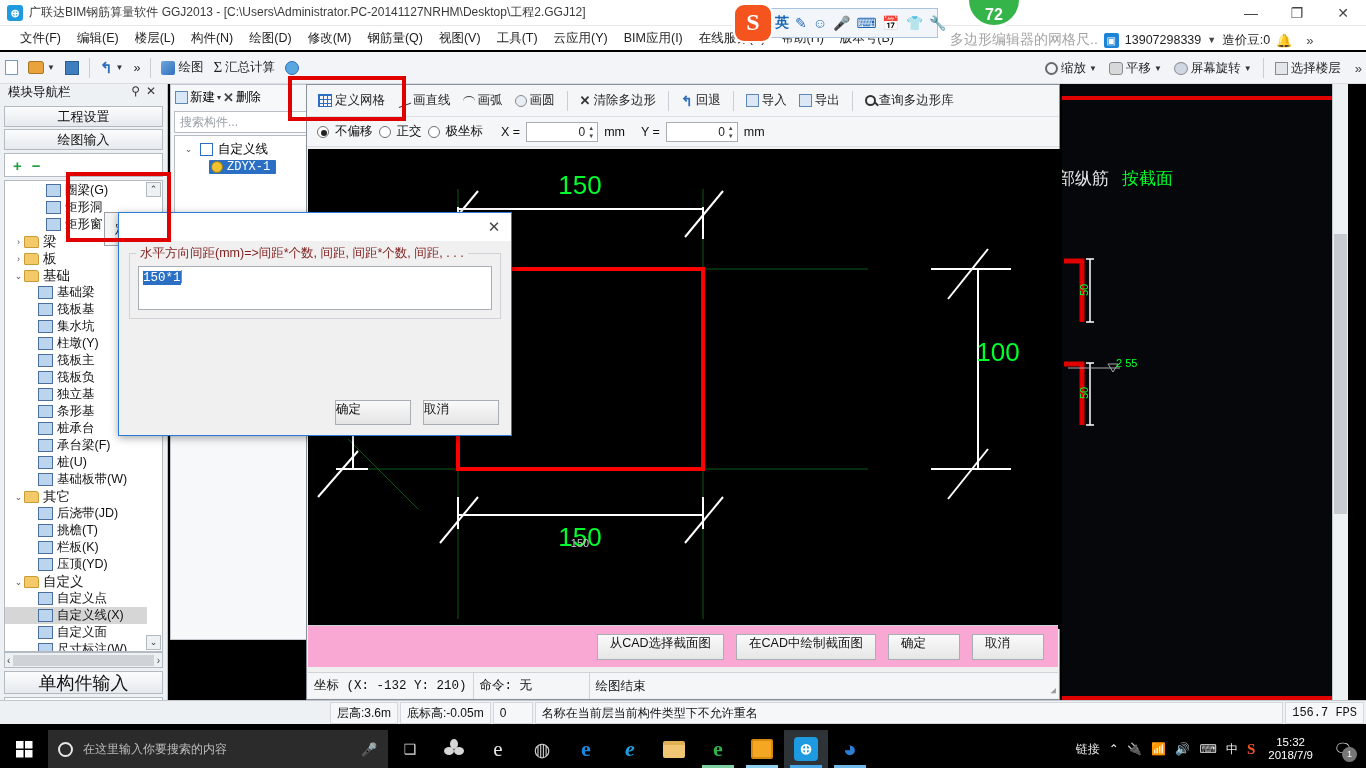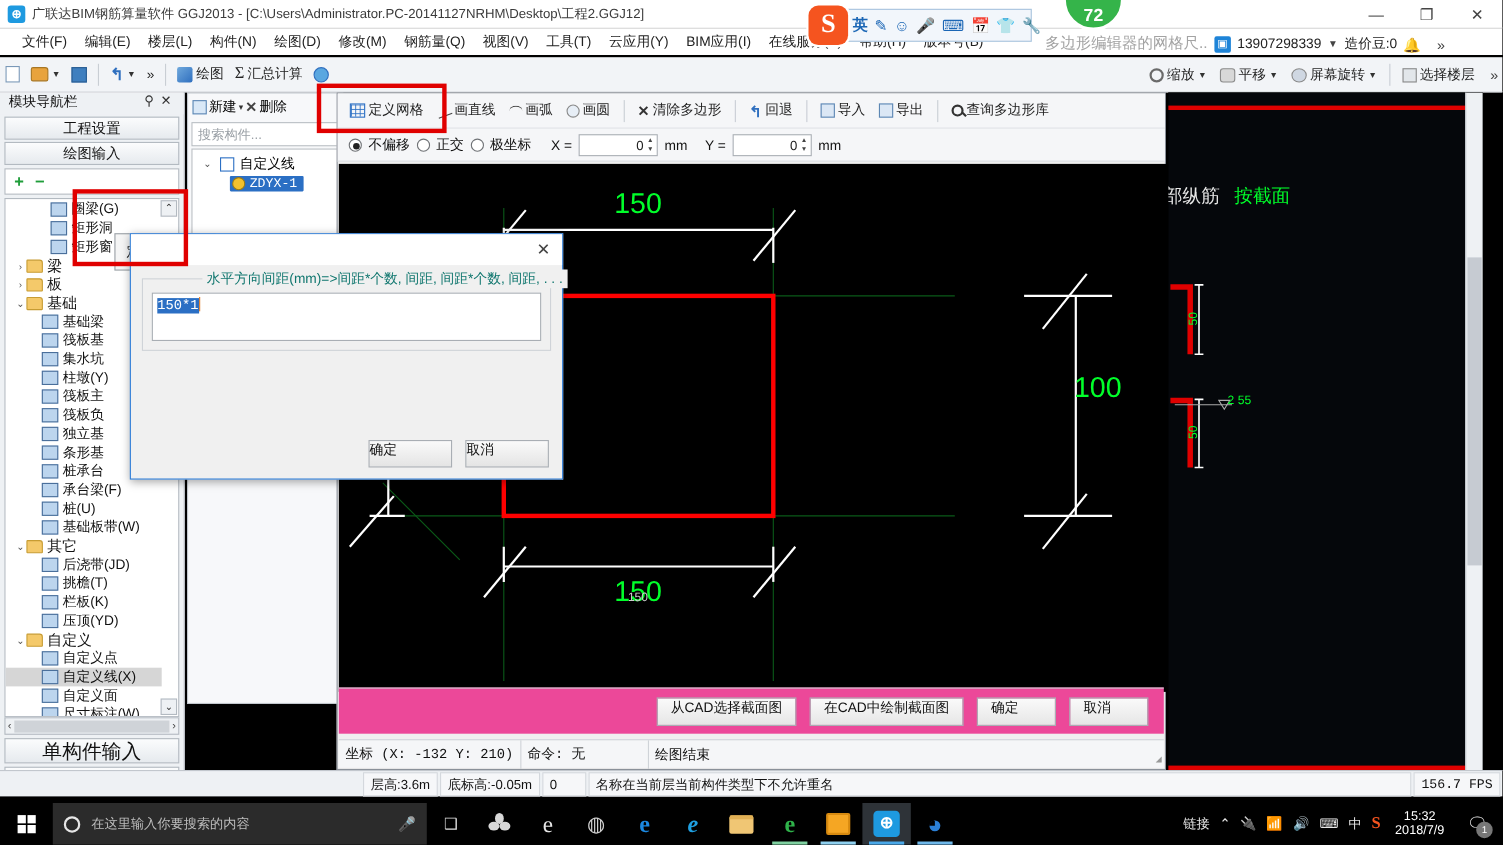--- a/index.html
+++ b/index.html
@@ -217,21 +217,21 @@
     position: absolute; left: 1px; top: 64px; width: 752px; height: 480px;
     background: #000; overflow: hidden;
   }
   .dyn-btn {
     position: absolute; left: 4px; top: 548px; width: 60px; height: 22px;
     border: 1px solid #3d7ebd; background: #eef3f9; color: #111;
     font-size: 12.5px; text-align: center; line-height: 20px;
   }
   .ed-footer {
     position: absolute; left: 1px; bottom: 32px; width: 750px; height: 42px;
-    background: #ec4899; border-top: 1px solid #cfd3d8;
+    background: #f9a8d4; border-top: 1px solid #cfd3d8;
     display: flex; align-items: center; justify-content: flex-end; gap: 12px; padding-right: 14px;
   }
   .btn {
     height: 26px; min-width: 72px; padding: 0 12px; font-size: 12.5px; color: #111;
     background: linear-gradient(#fafafa,#e6e6e6); border: 1px solid #a9aeb4;
   }
   .ed-status {
     position: absolute; left: 1px; bottom: 1px; width: 750px; height: 26px;
     background: #f5f6f8; border-top: 1px solid #cfd3d8; display: flex; 
     font-size: 12.5px; color: #111; font-family: "Liberation Mono", monospace;
@@ -300,21 +300,21 @@
     box-shadow: 0 2px 8px rgba(0,0,0,.35);
   }
   .dlg-title { height: 28px; background: #fff; display: flex; align-items: center; }
   .dlg-title .t { flex: 1; font-size: 12.5px; color: #222; padding-left: 8px; }
   .dlg-title .x { width: 34px; text-align: center; font-size: 15px; color: #444; }
   .fieldset {
     position: relative; margin: 12px 10px 0 10px; border: 1px solid #cfd3d8; padding: 12px 8px 8px 8px;
   }
   .legend {
     position: absolute; left: 6px; top: -9px; background: #f0f0f0; padding: 0 4px;
-    font-size: 12.5px; color: #0f766e; white-space: nowrap; margin-left: 48px;
+    font-size: 12.5px; color: #7f1d1d; white-space: nowrap;
   }
   .fs-input {
     width: 100%; height: 44px; background: #fff; border: 1px solid #a9aeb4;
     font-size: 12.5px; color: #111; padding: 3px 4px; font-family: "Liberation Mono", monospace;
   }
   .sel-text { background: #2b6fc4; color: #fff; }
   .caretbar { display: inline-block; width: 1px; height: 13px; background: #e07820; vertical-align: -2px; }
   .dlg-btns { position: absolute; right: 12px; bottom: 10px; display: flex; gap: 12px; }
   .dlg-btn { width: 76px; height: 25px; font-size: 12.5px; color: #111; background: linear-gradient(#fafafa,#e4e4e4); border: 1px solid #a9aeb4; }
 

